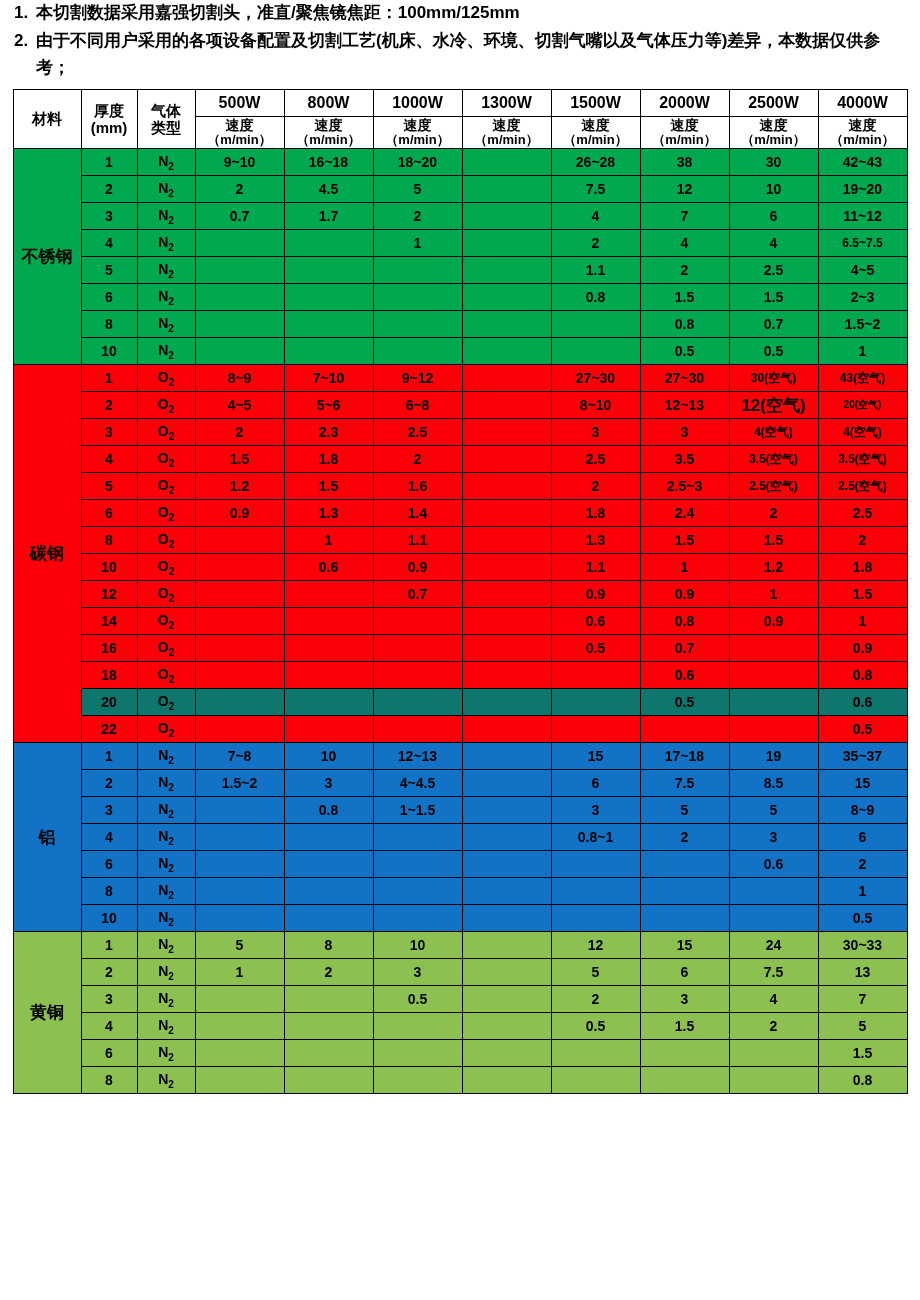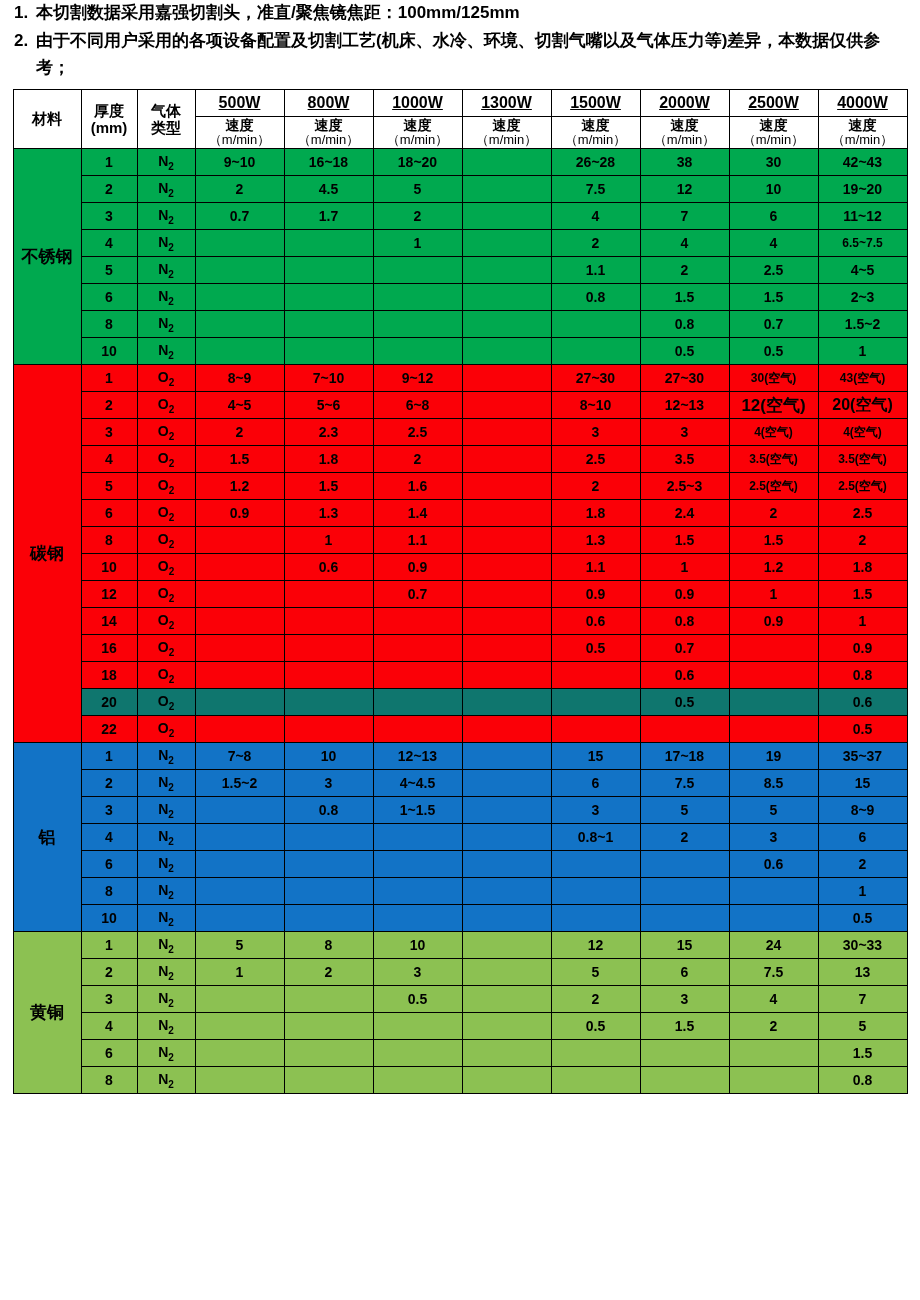--- a/index.html
+++ b/index.html
@@ -64,23 +64,23 @@
   }
   thead th {
     background: #ffffff;
     font-size: 15px;
     line-height: 1.15;
   }
   th.col-mat { width: 68px; }
   th.col-thk { width: 56px; }
   th.col-gas { width: 58px; }
   th.col-pw  { width: 89px; }
-  .hdr-pw { font-size: 16px; text-decoration: underline; }
+  .hdr-pw { font-size: 16px; }
   .hdr-sub { font-weight: bold; font-size: 14px; }
-  .hdr-sub2 { font-weight: normal; font-size: 13px; }
+  .hdr-sub2 { font-weight: bold; font-size: 13px; }
   td.matname {
     font-size: 17px;
     margin-left: 32px;
   }
   .sub { font-size: 10px; vertical-align: sub; }
 </style>
 </head>
 <body>
 
 <div class="page">
@@ -280,21 +280,21 @@
         <tr style="background: rgb(251, 0, 7);">
           <td>2</td>
           <td><span>O</span><span class="sub">2</span></td>
           <td>4~5</td>
           <td>5~6</td>
           <td>6~8</td>
           <td></td>
           <td>8~10</td>
           <td>12~13</td>
           <td style="font-size: 17px;">12(空气)</td>
-          <td style="font-size: 16px;">20(空气)</td>
+          <td style="font-size: 10px;">20(空气)</td>
         </tr>
         <tr style="background: rgb(251, 0, 7);">
           <td>3</td>
           <td><span>O</span><span class="sub">2</span></td>
           <td>2</td>
           <td>2.3</td>
           <td>2.5</td>
           <td></td>
           <td>3</td>
           <td>3</td>

